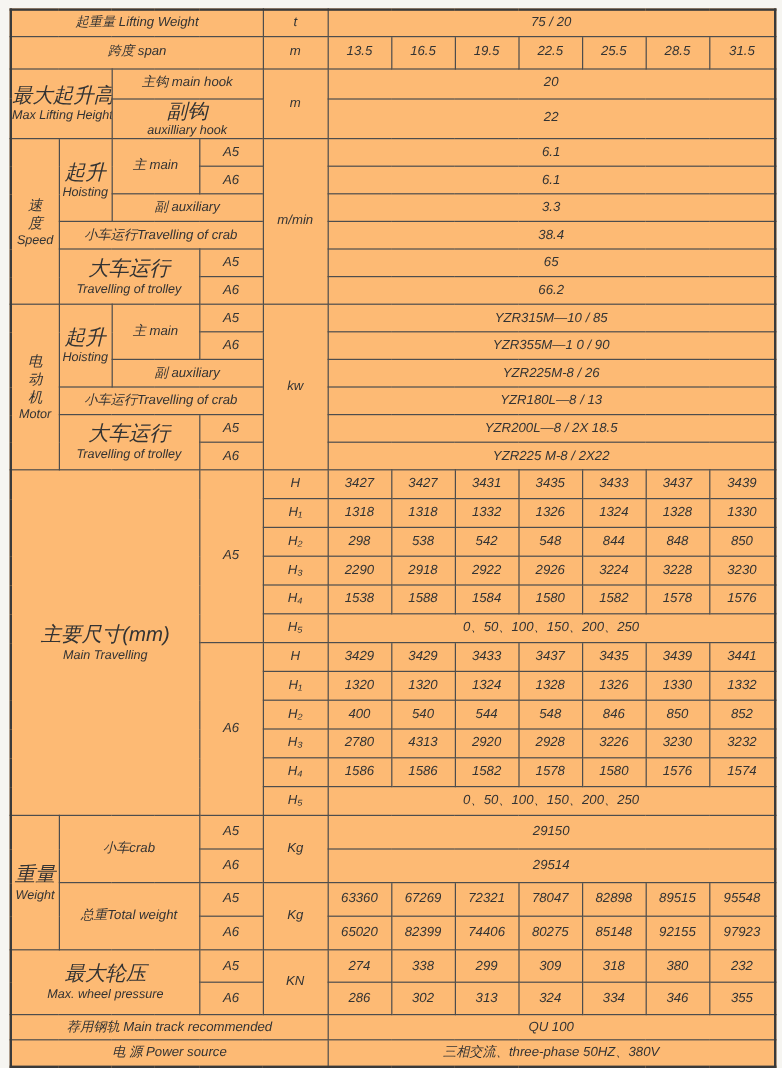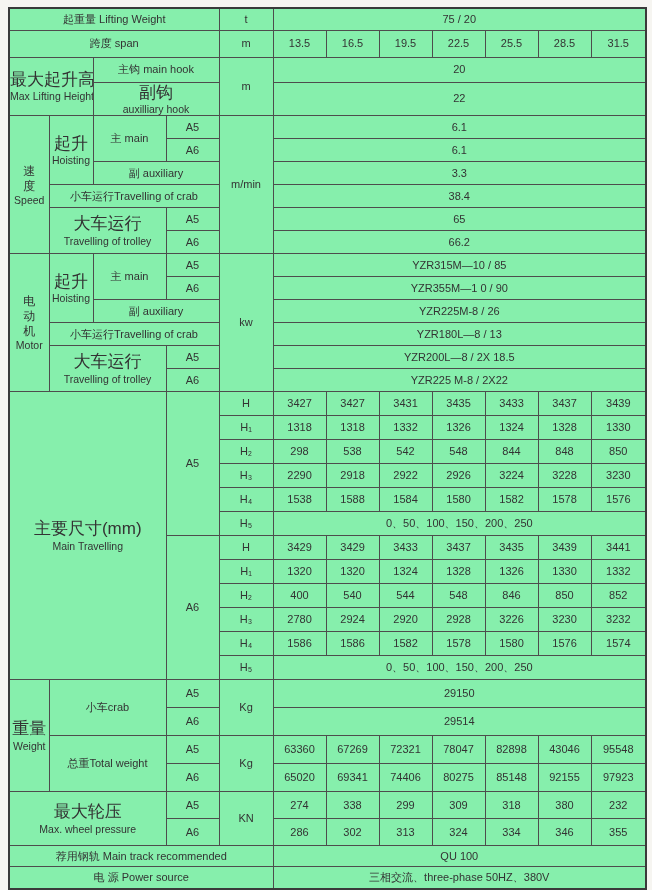--- a/index.html
+++ b/index.html
@@ -8,21 +8,22 @@
     background:#f6f5f1;
     font-family:"Liberation Sans","DejaVu Sans",sans-serif;
     color:#333;
   }
   table.spec{
     border-collapse:collapse;
     table-layout:fixed;
     width:637px;
     margin:7px 0 0 8px;
     border:2px solid #3a3a3a;
-    background:#86efac;
+    background:#fdba74;
+    font-style:italic;
   }
   td{
     border:1px solid #4d4d4d;
     text-align:center;
     vertical-align:middle;
     padding:0;
     font-size:11px;
     line-height:1.2;
     overflow:hidden;
     white-space:nowrap;
@@ -260,21 +261,21 @@
         <td class="v">540</td>
         <td class="v">544</td>
         <td class="v">548</td>
         <td class="v">846</td>
         <td class="v">850</td>
         <td class="v">852</td>
       </tr>
   <tr class="h24">
     <td>H₃</td>
   <td class="v">2780</td>
-        <td class="v">2924</td>
+        <td class="v">4313</td>
         <td class="v">2920</td>
         <td class="v">2928</td>
         <td class="v">3226</td>
         <td class="v">3230</td>
         <td class="v">3232</td>
       </tr>
   <tr class="h24">
     <td>H₄</td>
   <td class="v">1586</td>
         <td class="v">1586</td>
@@ -305,27 +306,27 @@
   </tr>
   <tr class="h28">
     <td class="lab" colspan="3" rowspan="2">总重Total weight</td>
     <td>A5</td>
     <td rowspan="2">Kg</td>
   <td class="v">63360</td>
         <td class="v">67269</td>
         <td class="v">72321</td>
         <td class="v">78047</td>
         <td class="v">82898</td>
-        <td class="v">43046</td>
+        <td class="v">89515</td>
         <td class="v">95548</td>
       </tr>
   <tr class="h28">
     <td>A6</td>
   <td class="v">65020</td>
-        <td class="v">69341</td>
+        <td class="v">82399</td>
         <td class="v">74406</td>
         <td class="v">80275</td>
         <td class="v">85148</td>
         <td class="v">92155</td>
         <td class="v">97923</td>
       </tr>
 
   <tr class="h27">
     <td class="lab" colspan="4" rowspan="2">
       <div class="zh">最大轮压</div>

